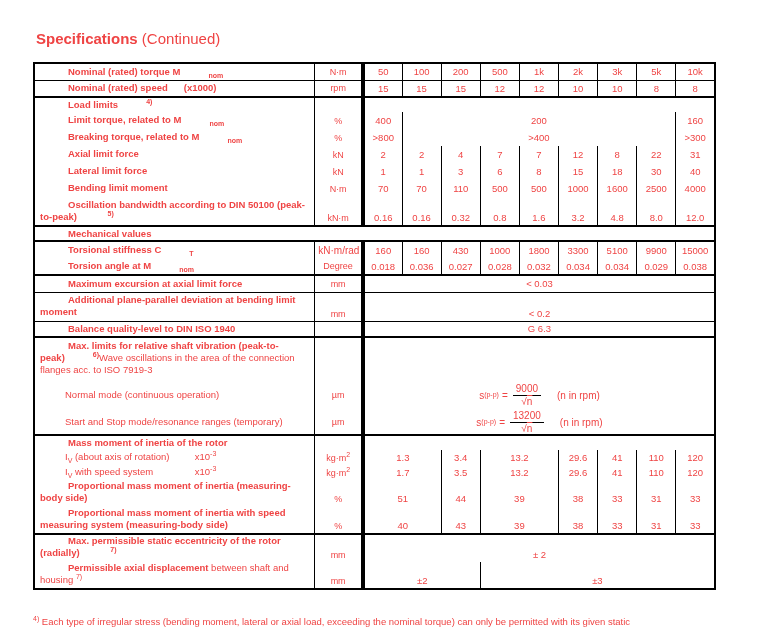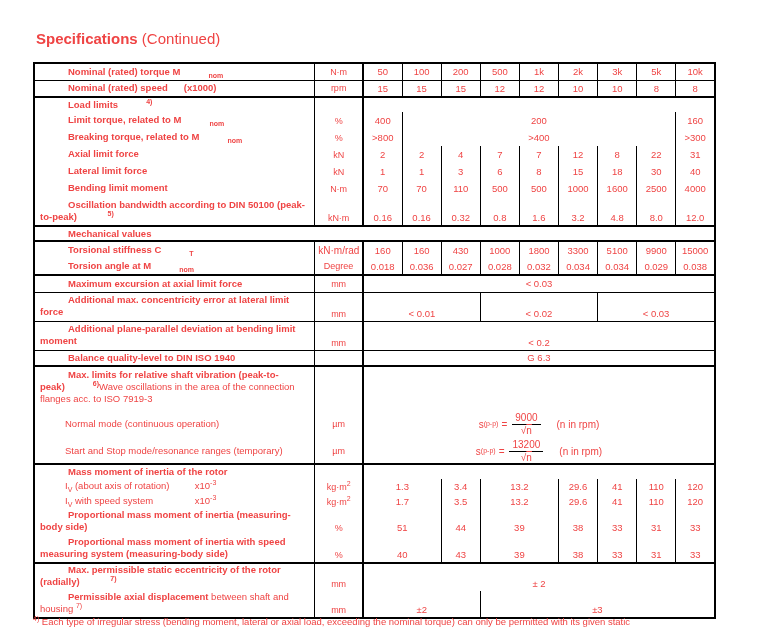--- a/index.html
+++ b/index.html
@@ -19,21 +19,21 @@
   }
   td{vertical-align:middle;overflow:hidden;padding:0 3px;}
   tr.va-b td{vertical-align:bottom;padding-bottom:2px;}
   tr.va-t td{vertical-align:top;padding-top:2px;}
   td.lab{
     font-size:9.5px;font-weight:bold;line-height:1.28;
     padding-left:5px;border-right:1px solid #000;text-align:left;
   }
   td.lab.indent{padding-left:30px;font-weight:normal;}
   td.unit{
-    font-size:9px;text-align:center;border-right:2px solid #000000;font-weight:normal;
+    font-size:9px;text-align:center;border-right:4px solid #000000;font-weight:normal;
   }
   td.unit.small{font-size:10px;}
   td.val{font-size:9.5px;text-align:center;border-right:1px solid #000;}
   td.val.last{border-right:none;}
   td.sect-full{font-size:9.5px;font-weight:bold;padding-left:5px;text-align:left;}
   tr.bt0 td{border-top:none;}
   tr.bt1 td{border-top:1px solid #000;margin-top:10px;}
   tr.bt2 td{border-top:2px solid #000;}
   .sg-r{font-weight:normal;}
   .sg-b{font-weight:bold;padding-left:28px;}
@@ -201,27 +201,20 @@
           <td class="val" colspan="1">0.034</td>
           <td class="val" colspan="1">0.029</td>
           <td class="val last" colspan="1">0.038</td>
         </tr>
         <tr class="bt2" style="height: 17px;">
           <td class="lab"><span class="sg-b">Maximum excursion at axial limit force</span></td>
           <td class="unit"><span class="sg-r">mm</span></td>
           <td class="val last" colspan="9">&lt; 0.03</td>
         </tr>
         <tr class="bt1 va-b" style="height: 29px;">
-          <td class="lab"><span class="sg-b">Additional max. concentricity error at lateral limit force</span></td>
-          <td class="unit"><span class="sg-r">mm</span></td>
-          <td class="val" colspan="3">&lt; 0.01</td>
-          <td class="val" colspan="3">&lt; 0.02</td>
-          <td class="val last" colspan="3">&lt; 0.03</td>
-        </tr>
-        <tr class="bt1 va-b" style="height: 29px;">
           <td class="lab"><span class="sg-b">Additional plane-parallel deviation at bending limit moment</span></td>
           <td class="unit"><span class="sg-r">mm</span></td>
           <td class="val last" colspan="9">&lt; 0.2</td>
         </tr>
         <tr class="bt1" style="height: 16px;">
           <td class="lab"><span class="sg-b">Balance quality-level to DIN ISO 1940</span></td>
           <td class="unit"></td>
           <td class="val last" colspan="9">G 6.3</td>
         </tr>
         <tr class="bt2 va-t" style="height: 43px;">

